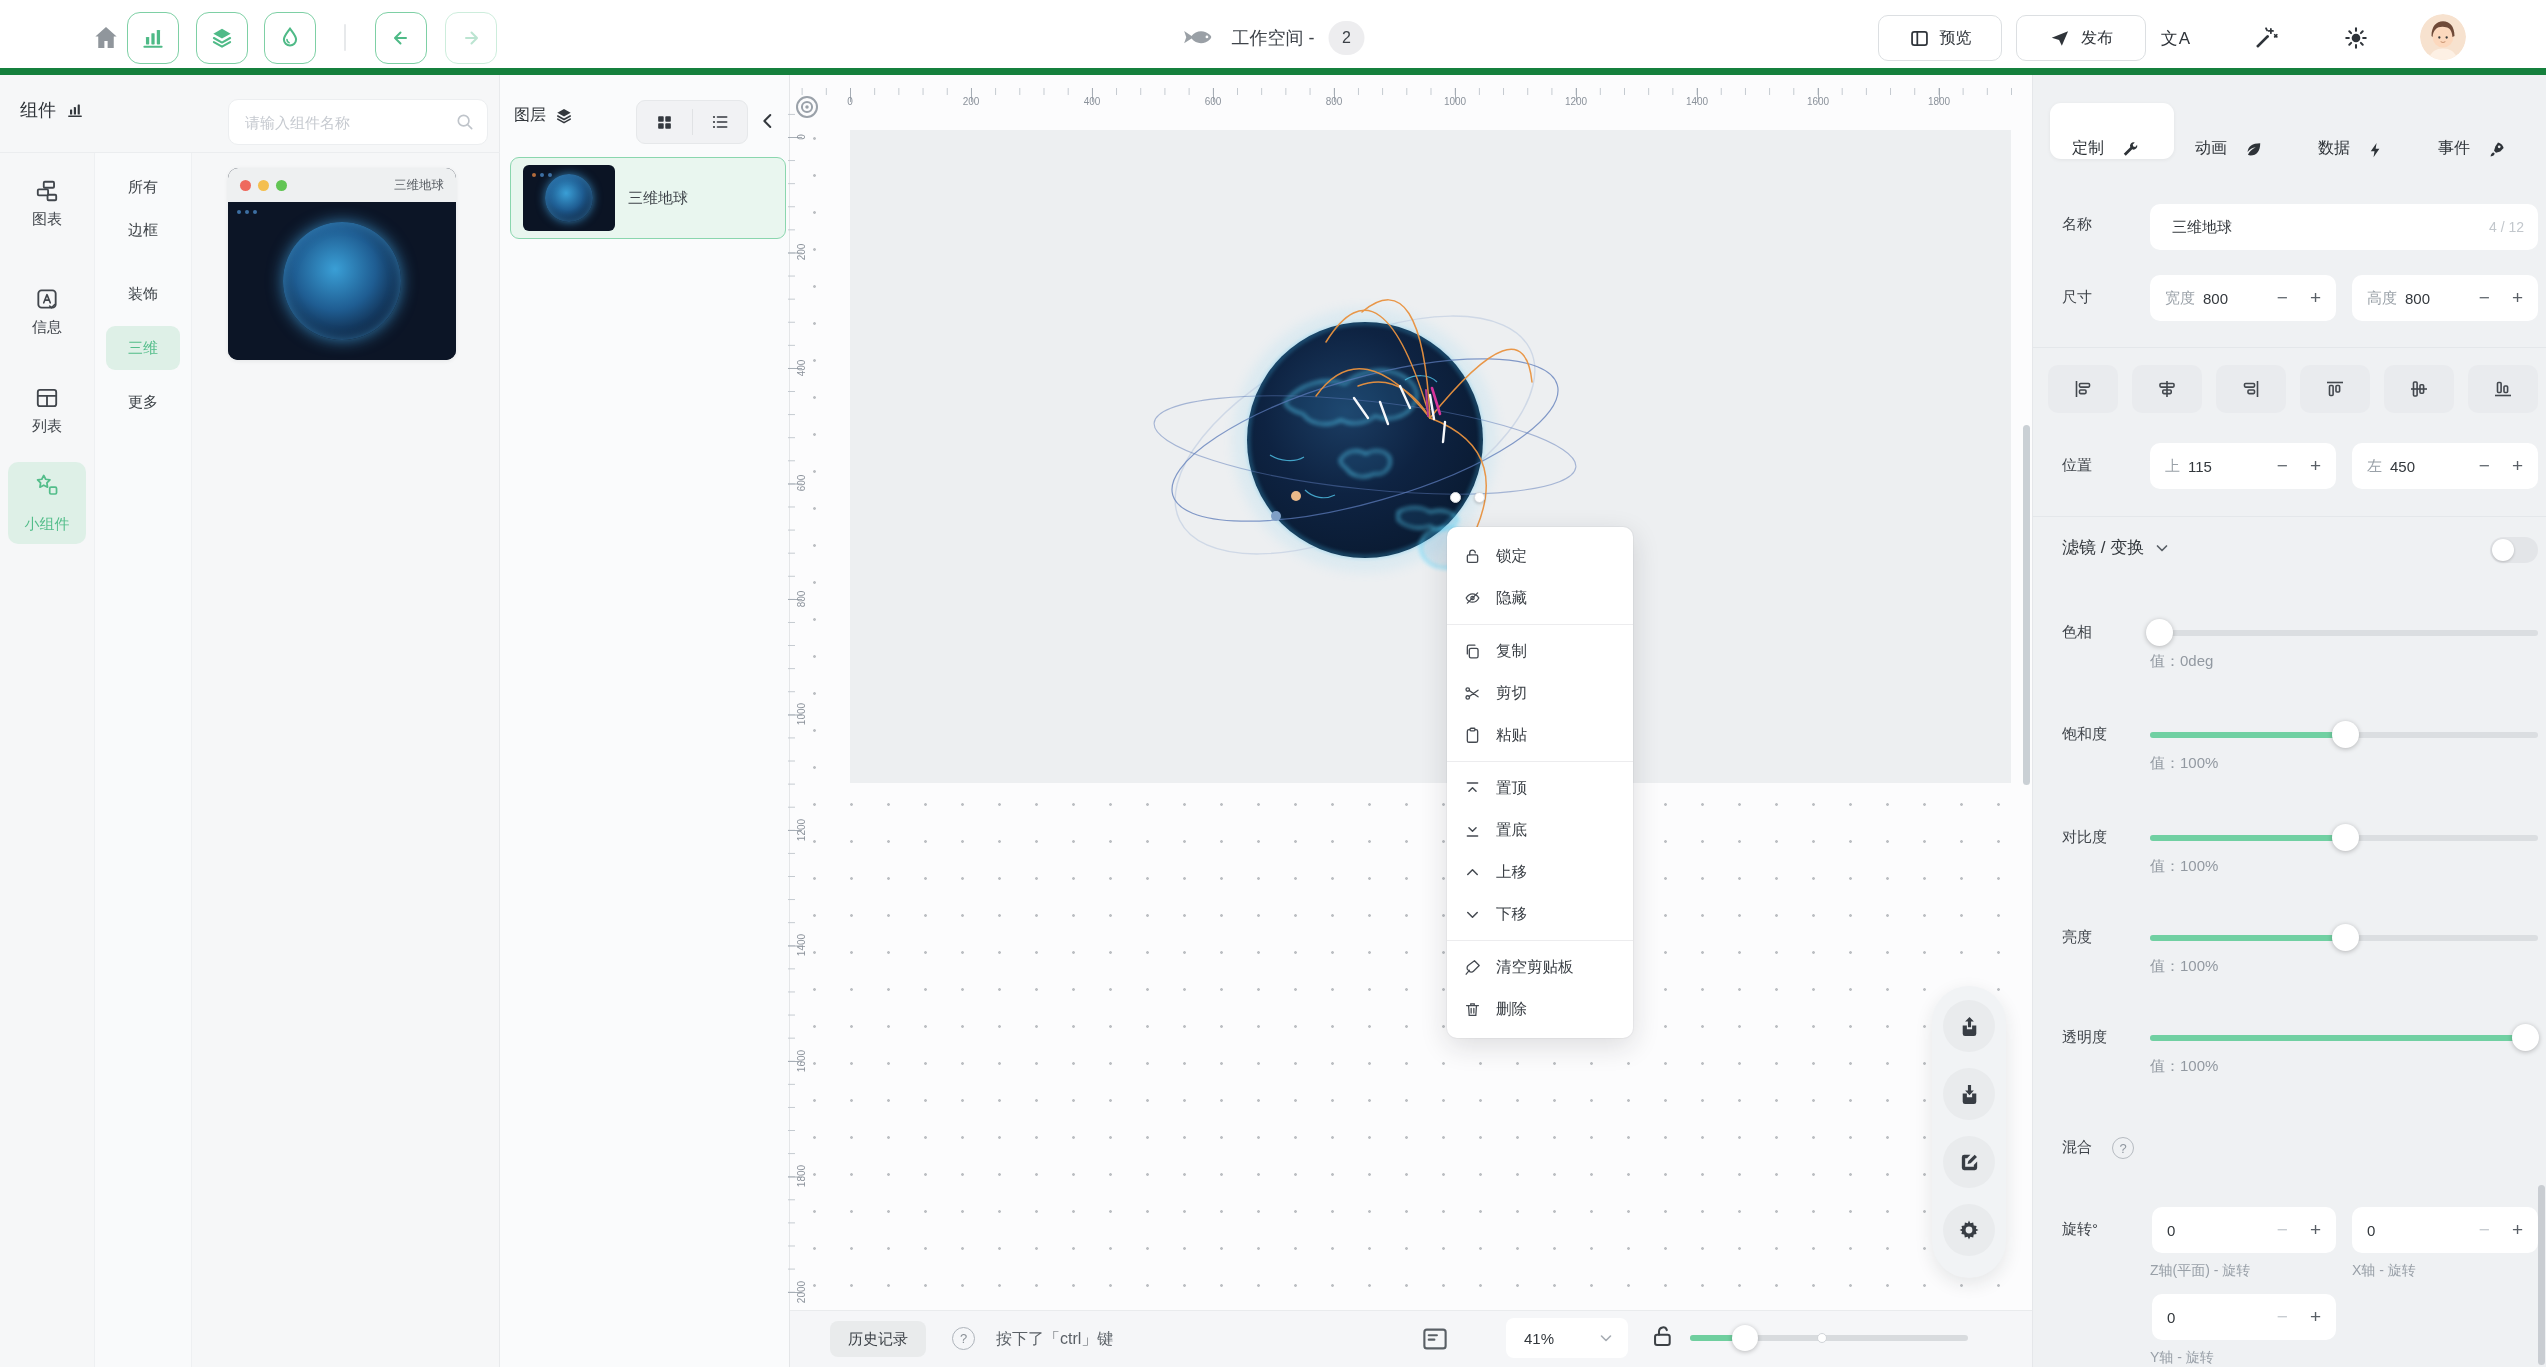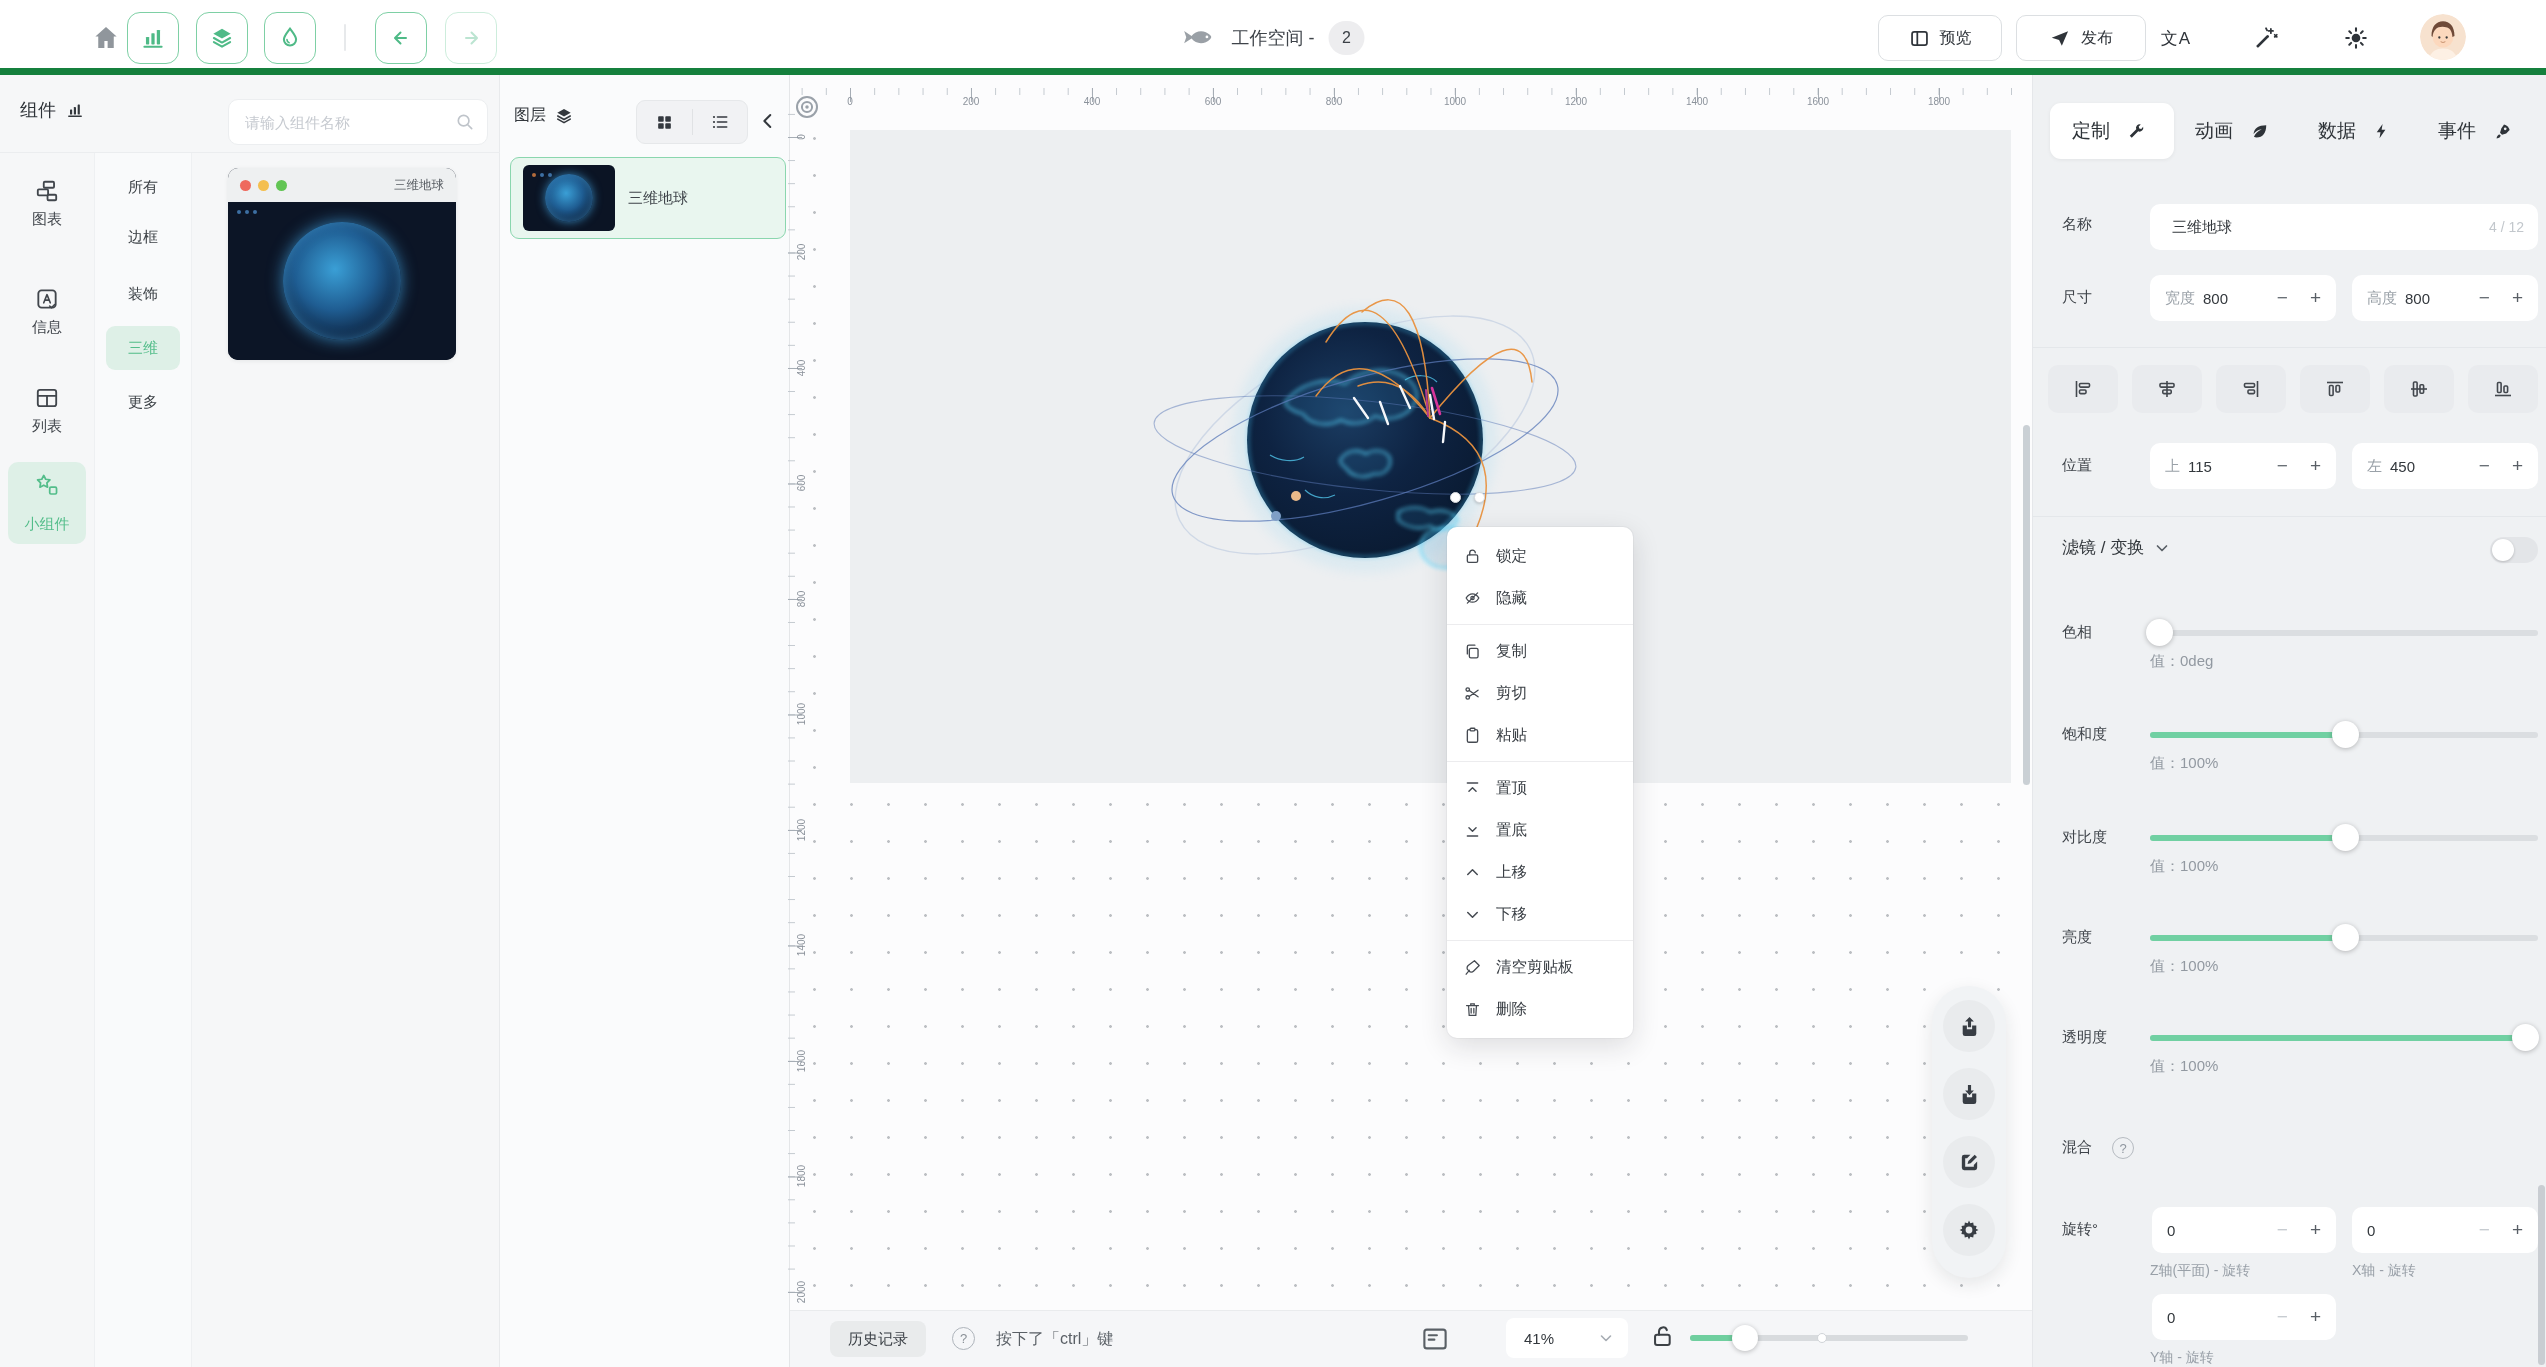--- a/index.html
+++ b/index.html
@@ -108,21 +108,21 @@
   .bb-zoom .chev{margin-left:auto;color:#a6acb3;}
   .bb-lock{position:absolute;left:1650px;top:1323px;color:#3c4146;}
   .bb-slider{position:absolute;left:1690px;top:1335px;width:278px;height:6px;border-radius:3px;background:#d8dbde;}
   .bb-slider .fill{position:absolute;left:0;top:0;width:55px;height:6px;border-radius:3px;background:#6fcf9f;}
   .bb-slider .thumb{position:absolute;left:42px;top:-10px;width:26px;height:26px;border-radius:50%;background:#fff;box-shadow:0 1px 5px rgba(0,0,0,.25);}
   .bb-slider .mark{position:absolute;left:127px;top:-2px;width:10px;height:10px;border-radius:50%;background:#fff;border:1px solid #d0d4d8;}
 
   
   .right-panel{position:absolute;left:2032px;top:75px;width:514px;height:1292px;background:#eff1f3;border-left:1px solid #e5e7ea;}
   .rp-tabpill{position:absolute;left:2050px;top:103px;width:124px;height:56px;background:#fff;border-radius:11px;box-shadow:0 1px 4px rgba(0,0,0,.06);}
-  .rp-tab{position:absolute;top:103px;height:56px;display:flex;align-items:center;gap:17px;font-size:19px;color:#2e3338;}
+  .rp-tab{position:absolute;top:103px;height:56px;display:flex;align-items:flex-end;gap:17px;font-size:16px;color:#2e3338;}
   .rp-label{position:absolute;left:2062px;font-size:15px;color:#3f444a;}
   .rp-input{position:absolute;left:2150px;top:204px;width:388px;height:46px;background:#fff;border-radius:10px;
             display:flex;align-items:center;padding:0 14px 0 20px;}
   .rp-input input{border:none;outline:none;font-size:15px;color:#33383d;flex:1;font-family:inherit;background:transparent;}
   .rp-count{font-size:14px;color:#c2c7cc;}
   .spin{position:absolute;height:46px;background:#fff;border-radius:10px;display:flex;align-items:center;padding:0 15px;gap:8px;font-size:15px;color:#33383d;}
   .spin .lbl{color:#9aa1a8;}
   .spin .mm{margin-left:auto;font-size:19px;color:#6a7077;}
   .spin .pp{font-size:19px;color:#595f66;margin-left:14px;}
   .spin .mm.dim{color:#c7ccd1;}
@@ -326,21 +326,21 @@
           <path d="m9 3.2 1.8 3.5 3.9.6-2.8 2.8.6 3.9L9 12.2l-3.5 1.8.6-3.9-2.8-2.8 3.9-.6Z" stroke="currentColor" stroke-width="1.6" fill="none" stroke-linejoin="round"></path>
           <rect x="14.5" y="14" width="6.3" height="6.3" rx="1.2" stroke="currentColor" stroke-width="1.6" fill="none"></rect>
         </svg>
       </span>
     <span>小组件</span>
   </div>
 
   <div class="lp-cat" style="top:165px">
       <span>所有</span>
     </div>
-  <div class="lp-cat" style="top:215px">
+  <div class="lp-cat" style="top:208px">
       <span>边框</span>
     </div>
   <div class="lp-cat" style="top:272px">
       <span>装饰</span>
     </div>
   <div class="lp-cat active" style="top:326px">
       <span>三维</span>
     </div>
   <div class="lp-cat" style="top:380px">
       <span>更多</span>

